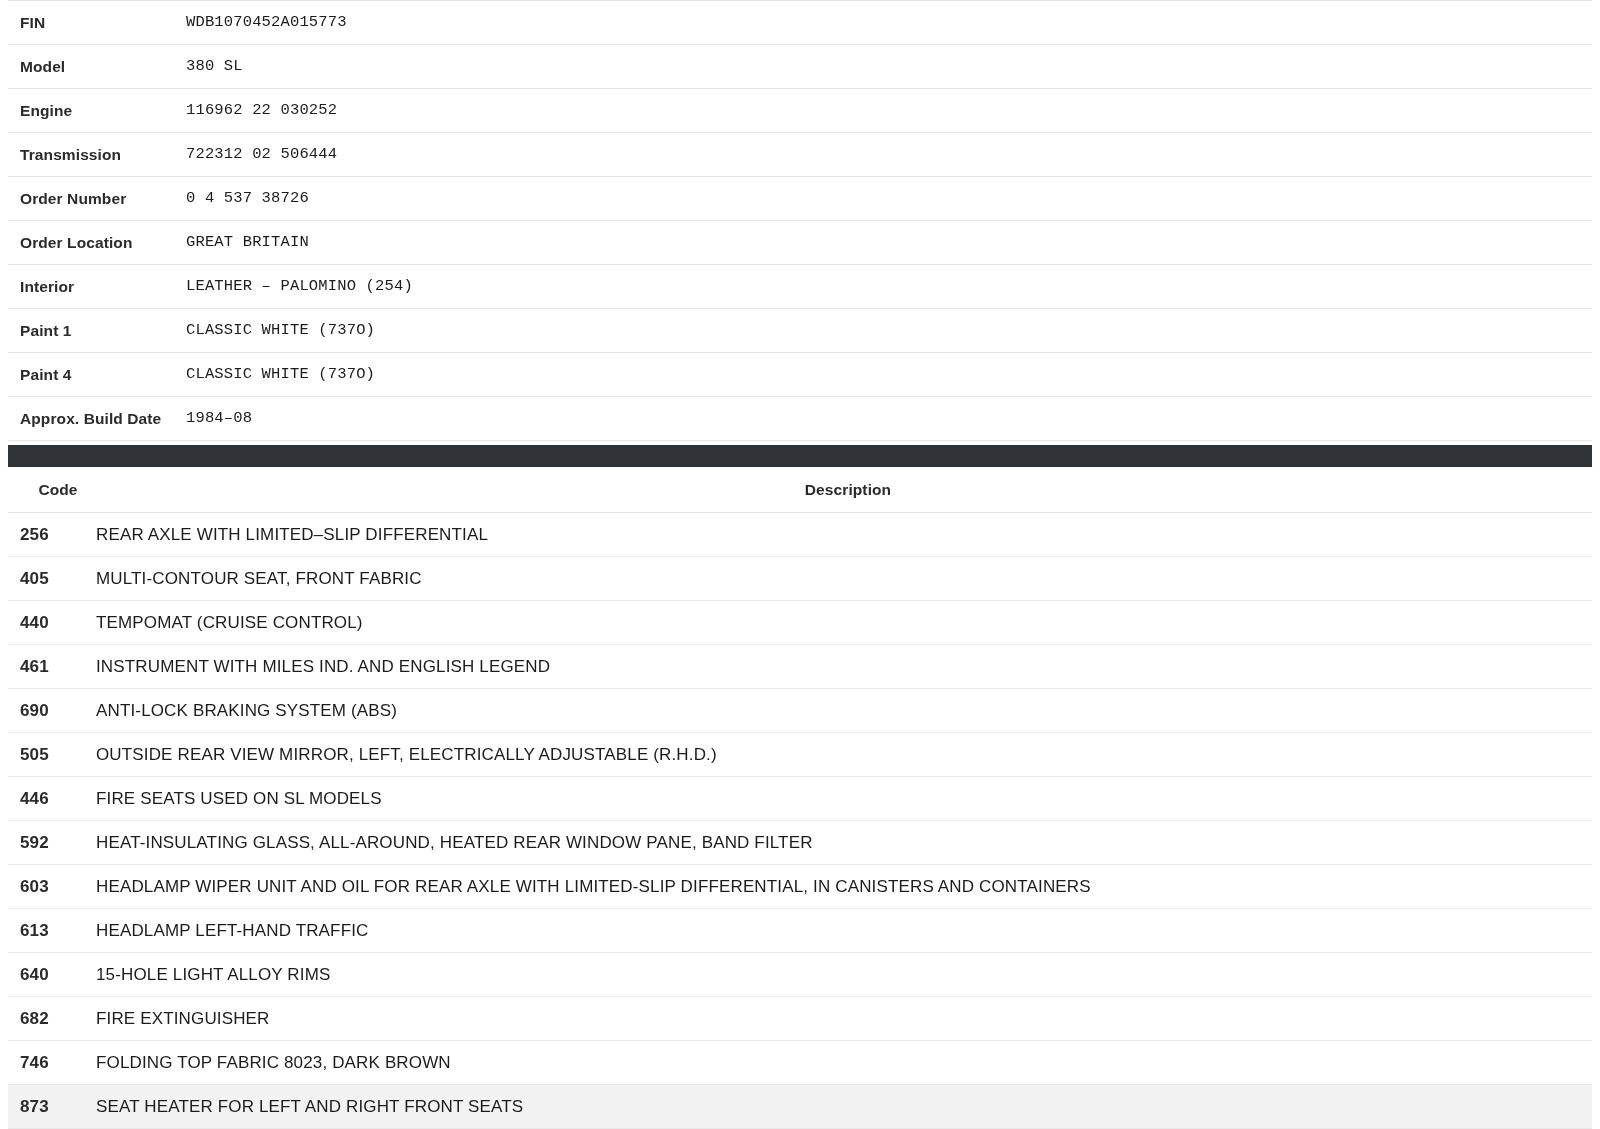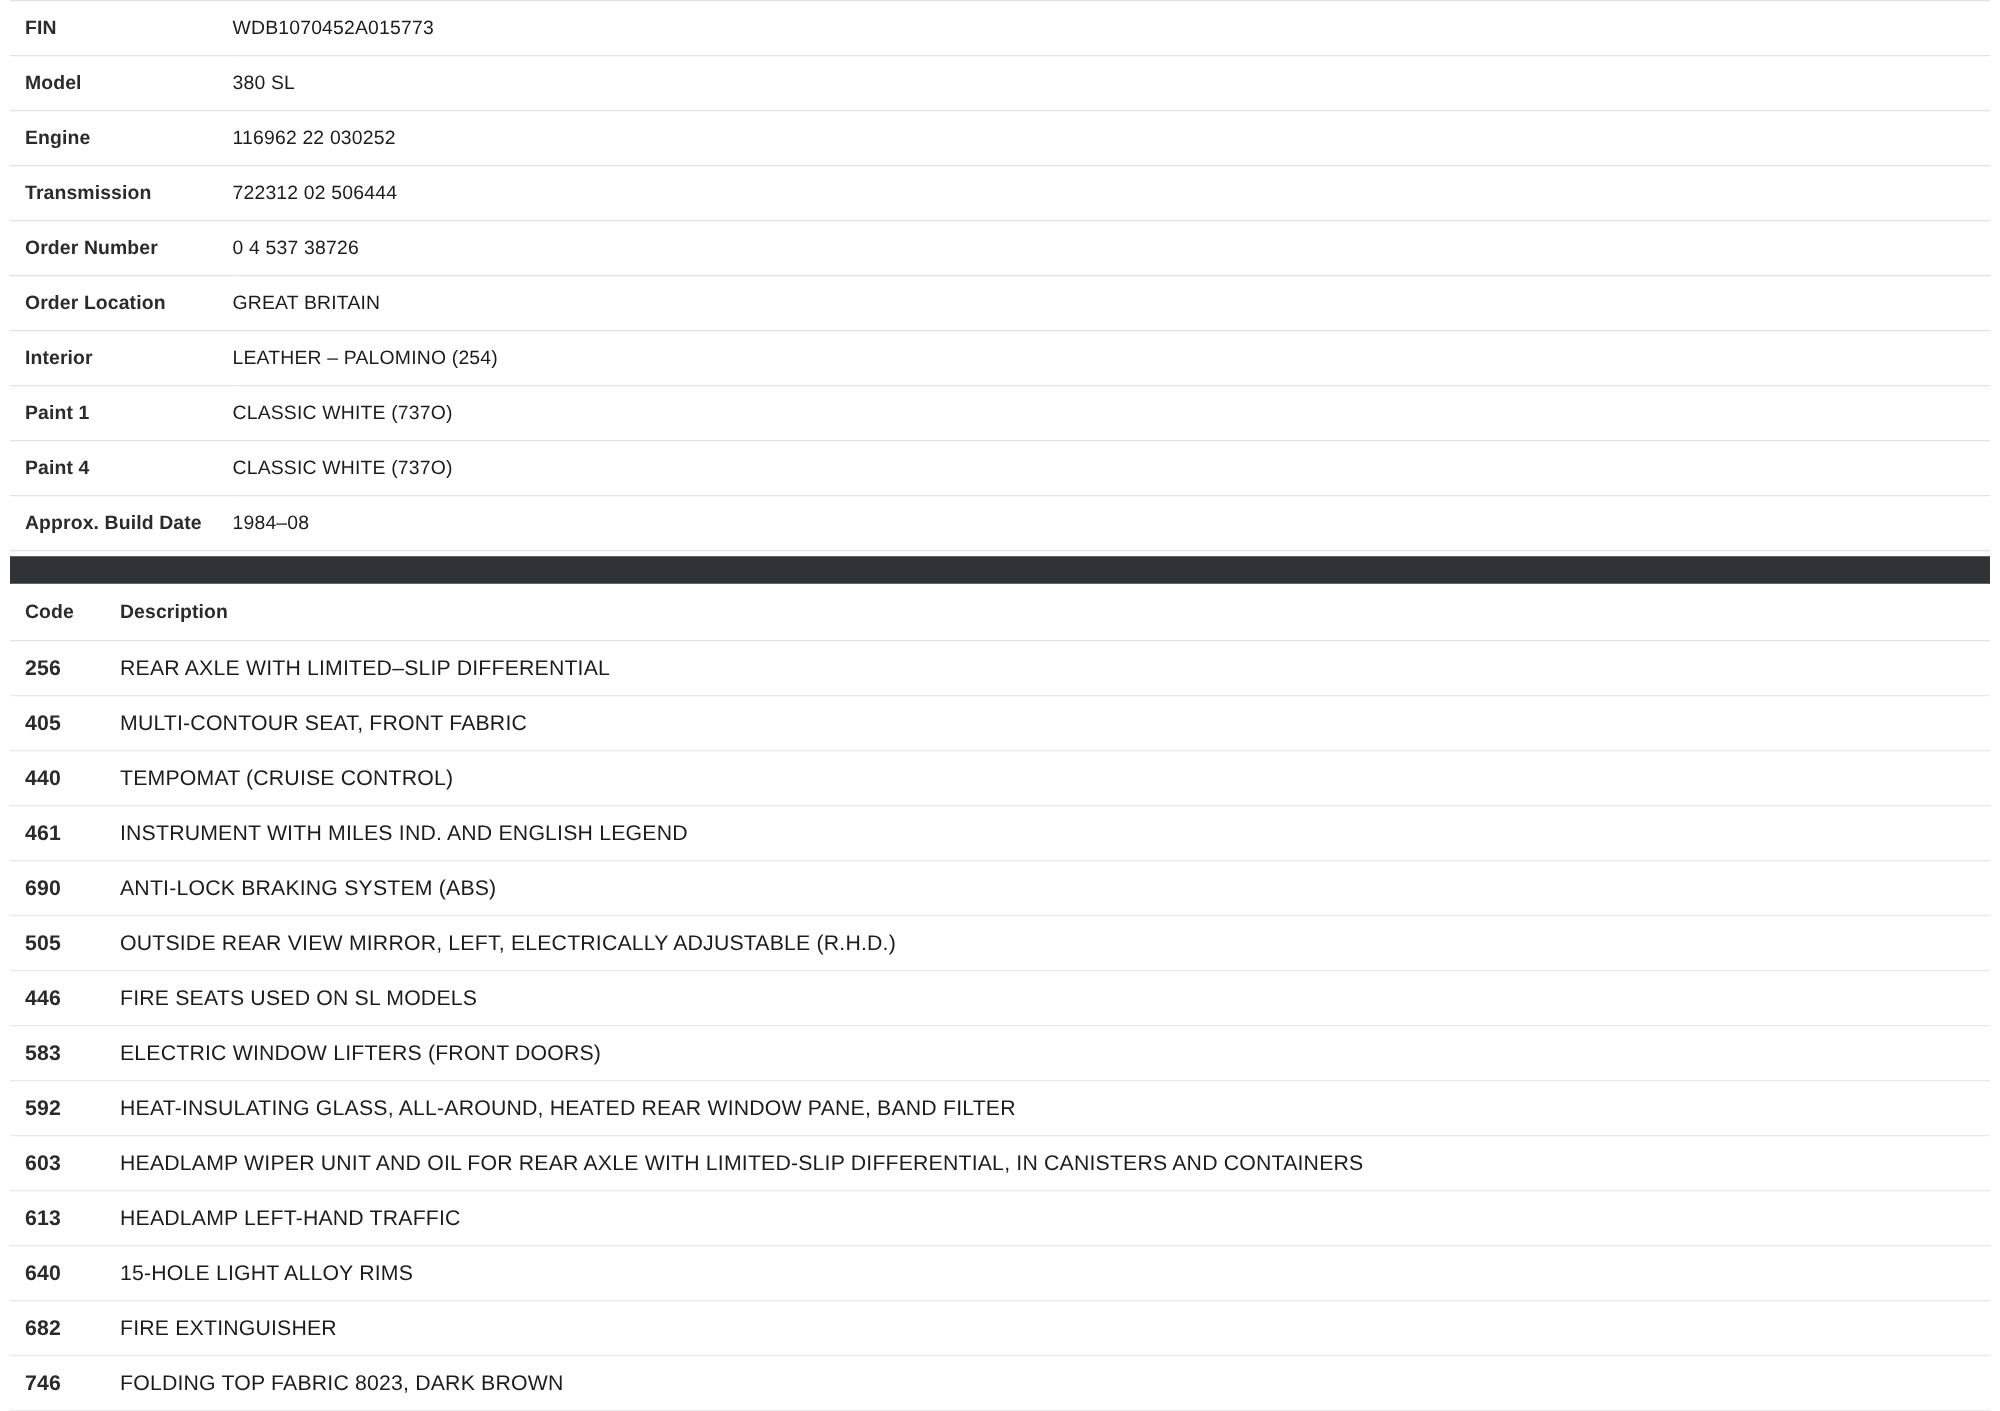--- a/index.html
+++ b/index.html
@@ -61,20 +61,21 @@
     width: 186px;
     padding-left: 20px !important;
     font-weight: bold;
     color: #2b2b2b;
     letter-spacing: 0.1px;
   }
   .spec-value {
     color: #1c1c1c;
     font-weight: normal;
     letter-spacing: 0.15px;
+    font-family: Liberation Mono, monospace;
   }
 
   
   .separator {
     height: 22px;
     background: #2f3237;
     margin-top: 4px;
   }
   .sep-wrap {
     position: relative;
@@ -82,21 +83,21 @@
     background: #ffffff;
   }
 
   
   .opt-table {
     width: 100%;
     border-collapse: collapse;
     table-layout: fixed;
   }
   .opt-table thead th {
-    text-align: left;
+    text-align: center;
     font-size: 15.5px;
     font-weight: bold;
     color: #2b2b2b;
     padding: 14px 0 13px 0;
     border-bottom: 1px solid #e3e3e3;
     letter-spacing: 0.1px;
   }
   .opt-code-col { width: 96px; padding-left: 20px !important; }
   .opt-desc-col { padding-left: 0; }
   .opt-table tbody td {
@@ -206,24 +207,20 @@
           </tr>
           <tr>
             <td class="code">505</td>
             <td>OUTSIDE REAR VIEW MIRROR, LEFT, ELECTRICALLY ADJUSTABLE (R.H.D.)</td>
           </tr>
           <tr>
             <td class="code">446</td>
             <td>FIRE SEATS USED ON SL MODELS</td>
           </tr>
           <tr>
-            <td class="code">583</td>
-            <td>ELECTRIC WINDOW LIFTERS (FRONT DOORS)</td>
-          </tr>
-          <tr>
             <td class="code">592</td>
             <td>HEAT-INSULATING GLASS, ALL-AROUND, HEATED REAR WINDOW PANE, BAND FILTER</td>
           </tr>
           <tr>
             <td class="code">603</td>
             <td>HEADLAMP WIPER UNIT AND OIL FOR REAR AXLE WITH LIMITED-SLIP DIFFERENTIAL, IN CANISTERS AND CONTAINERS</td>
           </tr>
           <tr>
             <td class="code">613</td>
             <td>HEADLAMP LEFT-HAND TRAFFIC</td>

